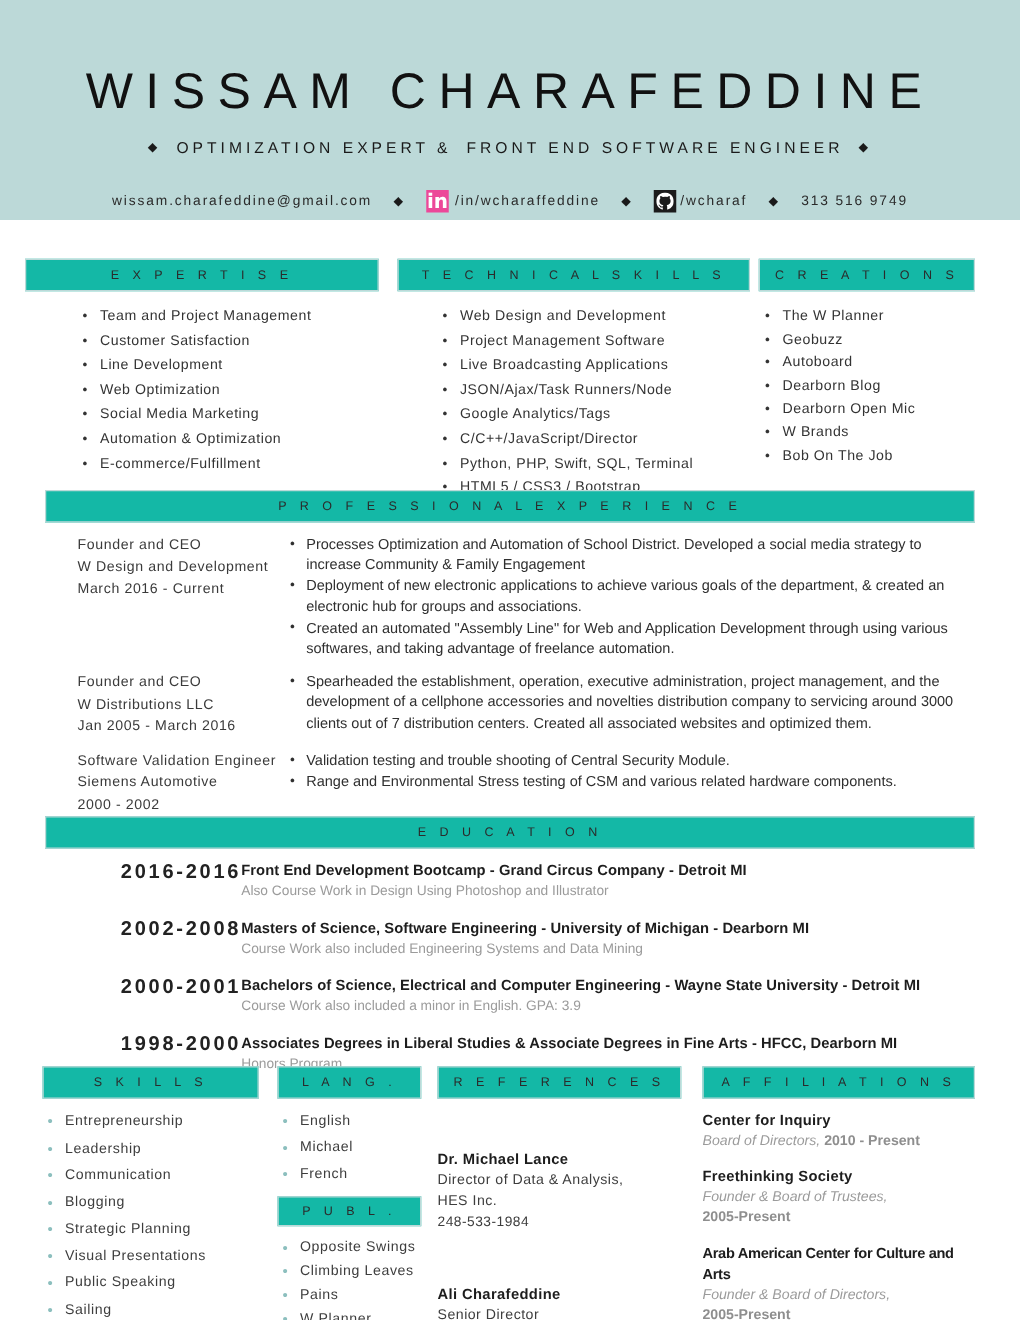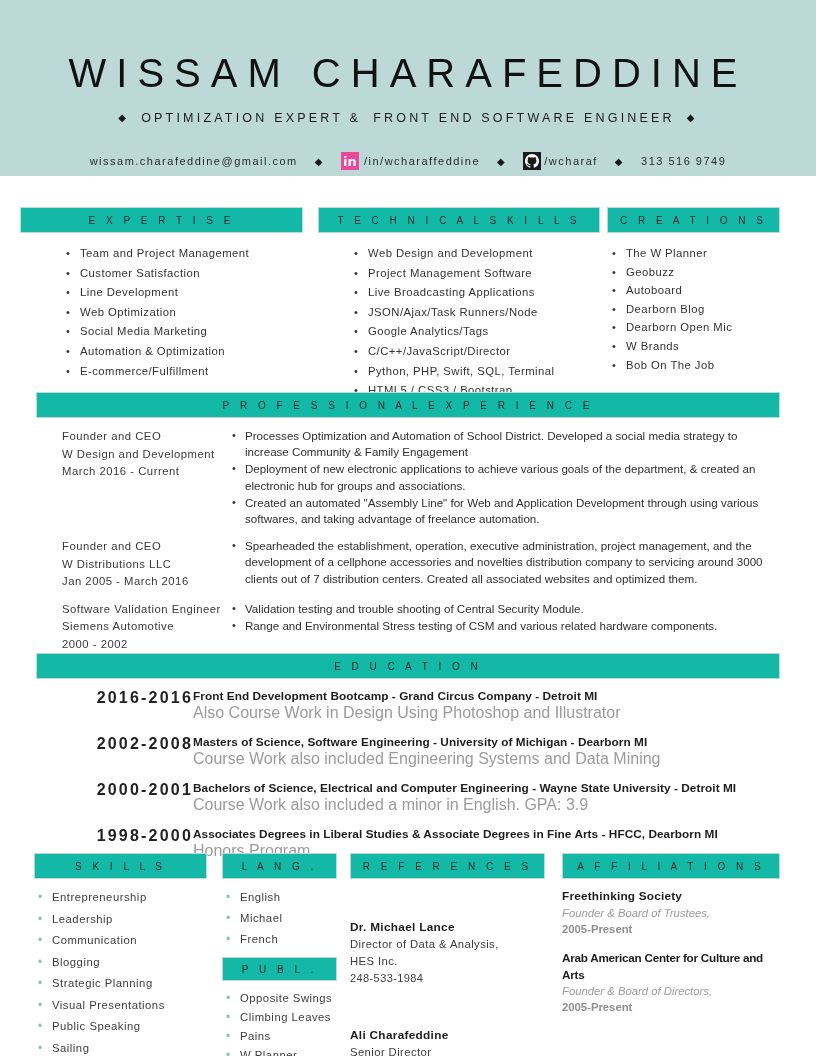--- a/index.html
+++ b/index.html
@@ -64,21 +64,21 @@
     font-size: 10px;
     color: #1a1a1a;
   }
   .li-badge {
     display: inline-flex;
     align-items: center;
     justify-content: center;
     width: 18px; height: 18px;
     background: #ec4899;
     color: #ffffff;
-    font-size: 13px;
+    font-size: 16px;
     font-weight: 700;
     letter-spacing: 0;
     font-family: "DejaVu Sans", sans-serif;
     margin-right: 5px;
     line-height: 1;
   }
   .gh-badge {
     display: inline-flex;
     align-items: center;
     justify-content: center;
@@ -183,21 +183,21 @@
   }
   .edu-main { flex: 1; }
   .edu-title {
     font-size: 11.8px;
     font-weight: 700;
     color: #1d1d1d;
     line-height: 16px;
     letter-spacing: 0.05px;
   }
   .edu-sub {
-    font-size: 16px;
+    font-size: 11px;
     color: #9b9b9b;
     line-height: 16px;
     margin-top: 1px;
   }
 
   
   .botcols { position: absolute; top: 853px; left: 0; width: 816px; }
   .bot-skills { position: absolute; left: 34px; width: 173px; }
   .bot-lang { position: absolute; left: 222px; width: 115px; }
   .bot-refs { position: absolute; left: 350px; width: 195px; }
@@ -485,20 +485,24 @@
           <div class="ref-line">Rocket Mortgage Inc.</div>
           <div class="ref-phone">313-999-8185</div>
         </div>
       </div>
     </div>
 
     <div class="bot-affs">
       <div class="hbox">A F F I L I A T I O N S</div>
       <div class="aff-list">
         <div class="aff-entry">
+          <div class="aff-name">Center for Inquiry</div>
+          <div class="aff-role"><span>Board of Directors,</span> <b>2010 - Present</b></div>
+        </div>
+        <div class="aff-entry">
           <div class="aff-name">Freethinking Society</div>
           <div class="aff-role">Founder &amp; Board of Trustees,</div>
           <div class="aff-years">2005-Present</div>
         </div>
         <div class="aff-entry">
           <div class="aff-name tight">Arab American Center for Culture and Arts</div>
           <div class="aff-role">Founder &amp; Board of Directors,</div>
           <div class="aff-years">2005-Present</div>
         </div>
       </div>

